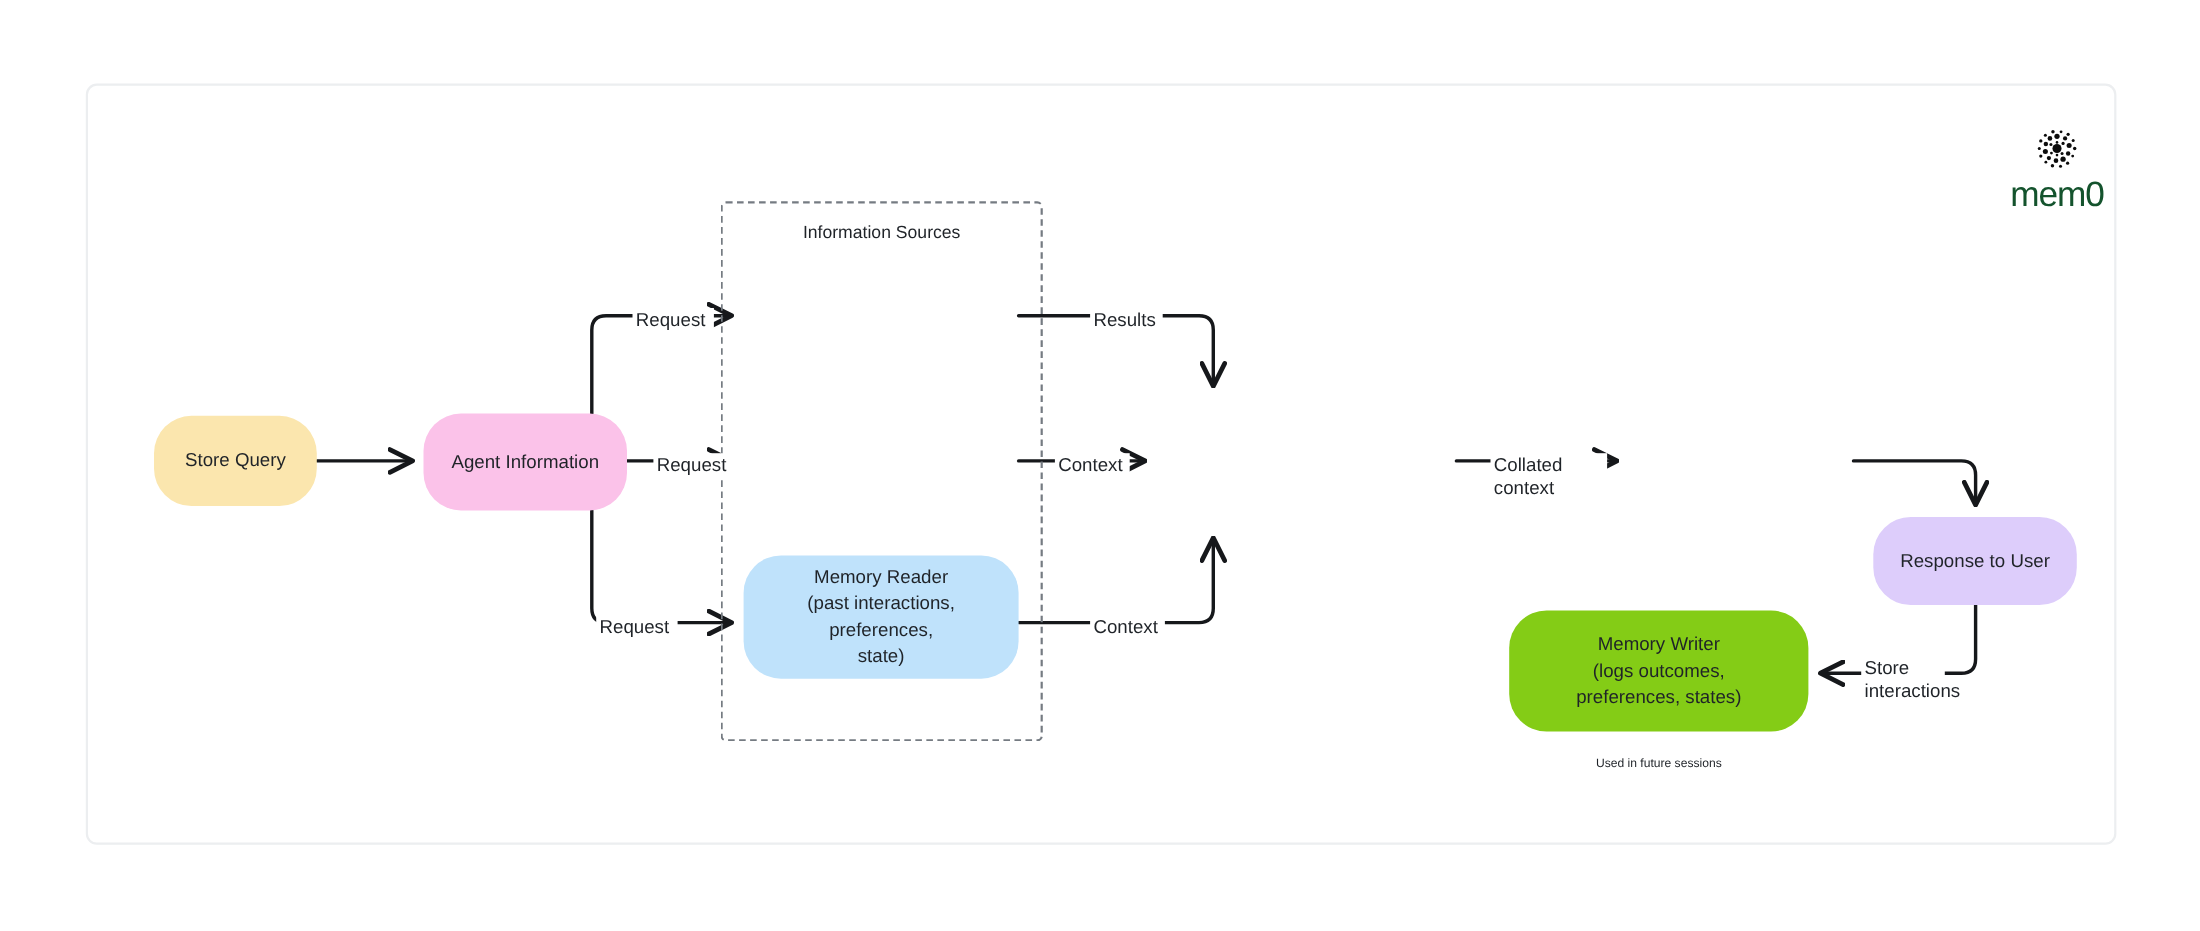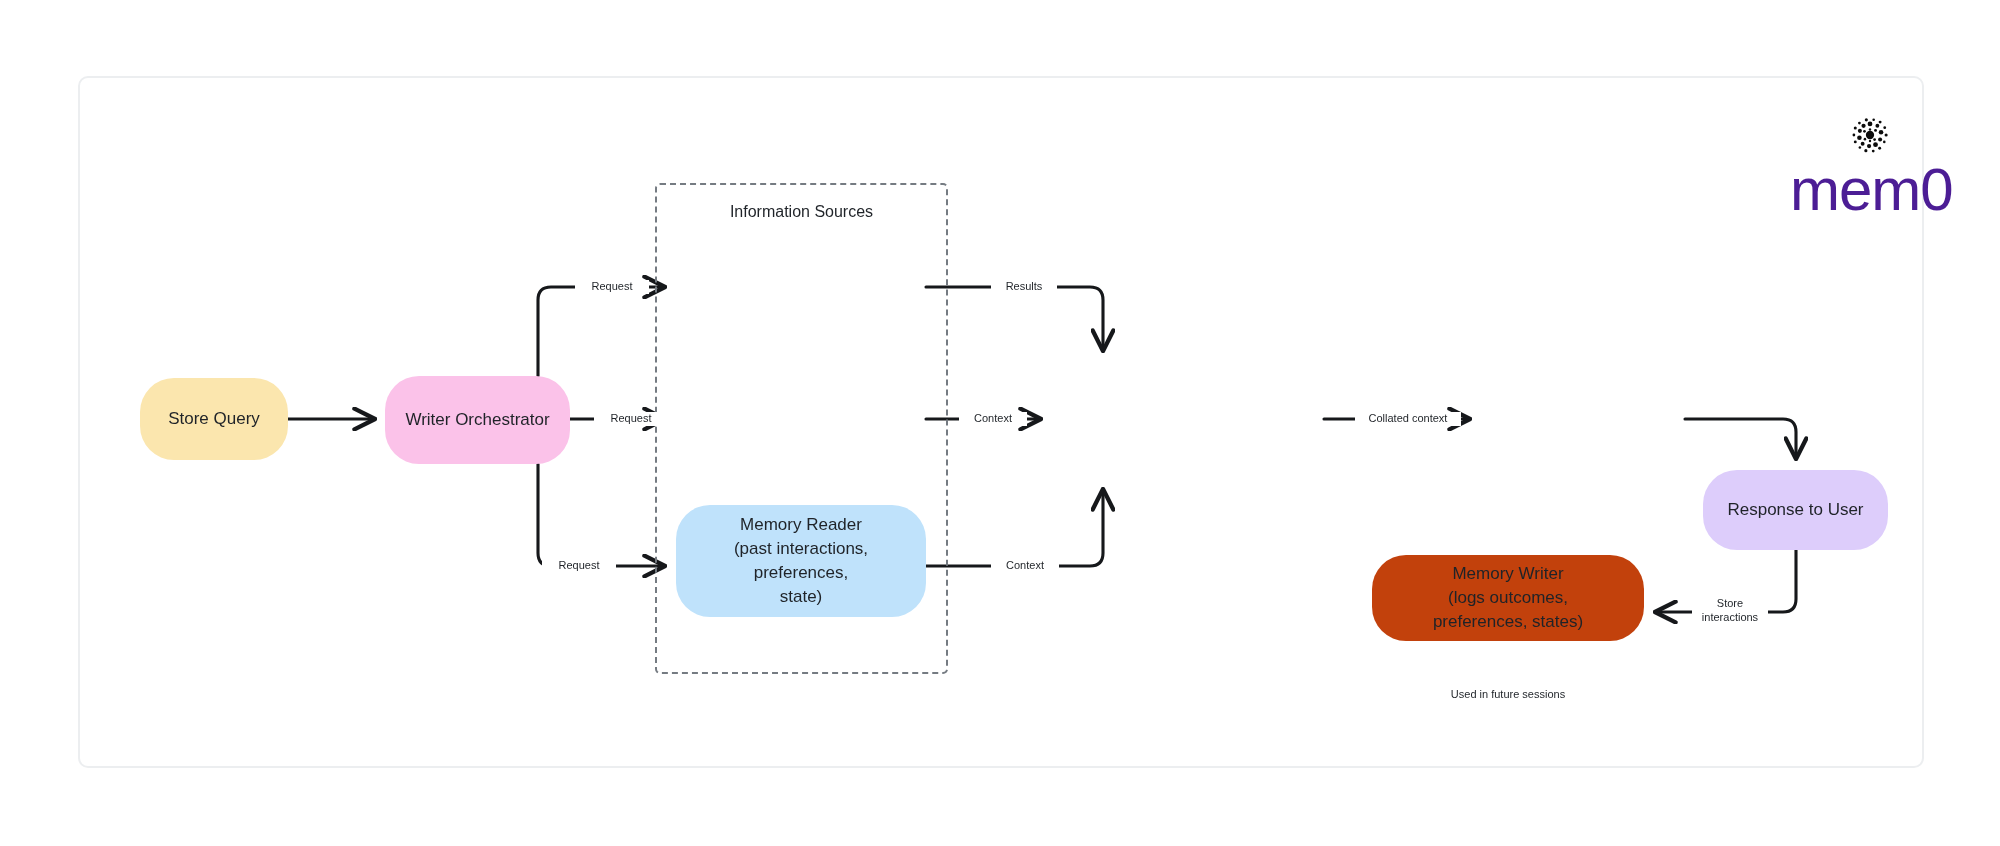--- a/index.html
+++ b/index.html
@@ -51,21 +51,21 @@
     white-space: pre-line;
   }
   .n-user     { left: 140px;  top: 378px; width: 148px; height: 82px;  background: #fbe6ae; }
   .n-agent    { left: 385px;  top: 376px; width: 185px; height: 88px;  background: #fbc2e9; }
   .n-tools    { left: 676px;  top: 244px; width: 250px; height: 86px;  background: #bfe2fb; }
   .n-rag      { left: 676px;  top: 377px; width: 250px; height: 86px;  background: #bfe2fb; }
   .n-memread  { left: 676px;  top: 505px; width: 250px; height: 112px; background: #bfe2fb; }
   .n-collator { left: 1052px; top: 362px; width: 272px; height: 116px; background: #fbdabb; }
   .n-llm      { left: 1481px; top: 376px; width: 204px; height: 90px;  background: #c4f0cf; }
   .n-response { left: 1703px; top: 470px; width: 185px; height: 80px;  background: #ddcdfb; }
-  .n-memwrite { left: 1372px; top: 555px; width: 272px; height: 86px; background: #c2410c; }
+  .n-memwrite { left: 1372px; top: 555px; width: 272px; height: 110px; background: #84cc16; }
 
   
   #group-info {
     position: absolute;
     left: 655px;
     top: 183px;
     width: 293px;
     height: 491px;
     border: 2px dashed #757b82;
     border-radius: 5px;
@@ -77,23 +77,22 @@
     top: 203px;
     width: 293px;
     text-align: center;
     font-size: 16px;
     color: #1f2328;
   }
 
   
   .edge-label {
     position: absolute;
-    font-size: 11px;
-    color: #1f2328;
-    text-align: center;
+    font-size: 17px;
+    color: #1f2328;
     background: #ffffff;
     line-height: 1.25;
     white-space: pre-line;
     padding: 0 3px;
   }
   .lb-req1    { left: 575px;  top: 280px; width: 68px; }
   .lb-req2    { left: 594px;  top: 412px; width: 68px; }
   .lb-req3    { left: 542px;  top: 559px; width: 68px; }
   .lb-results { left: 991px;  top: 280px; width: 60px; }
   .lb-ctx1    { left: 959px;  top: 412px; width: 62px; }
@@ -117,23 +116,23 @@
     position: absolute;
     left: 1790px;
     top: 112px;
     width: 160px;
     height: 90px;
     text-align: center;
   }
   #logo-mark { display: block; margin: 0 auto; }
   #logo-word {
     display: block;
-    font-size: 60px;
+    font-size: 32px;
     letter-spacing: -1px;
-    color: #4c1d95;
+    color: #14532d;
     line-height: 1;
     margin-top: 2px;
     font-family: "Liberation Sans", sans-serif;
   }
 </style>
 </head>
 <body>
 
 <div id="canvas">
 
@@ -167,21 +166,21 @@
 
       <path d="M1796,550 L1796,599 Q1796,612 1783,612 L1658,612" marker-end="url(#arw)"></path>
     </g>
   </svg>
 
   <div id="group-info"></div>
   <div id="group-info-title">Information Sources</div>
 
   <div class="node n-user">Store Query</div>
 
-  <div class="node n-agent">Writer Orchestrator</div>
+  <div class="node n-agent">Agent Information</div>
 
 
 
   <div class="node n-memread">Memory Reader
 (past interactions, preferences,
 state)</div>
 
 
 
   <div class="node n-response">Response to User</div>

